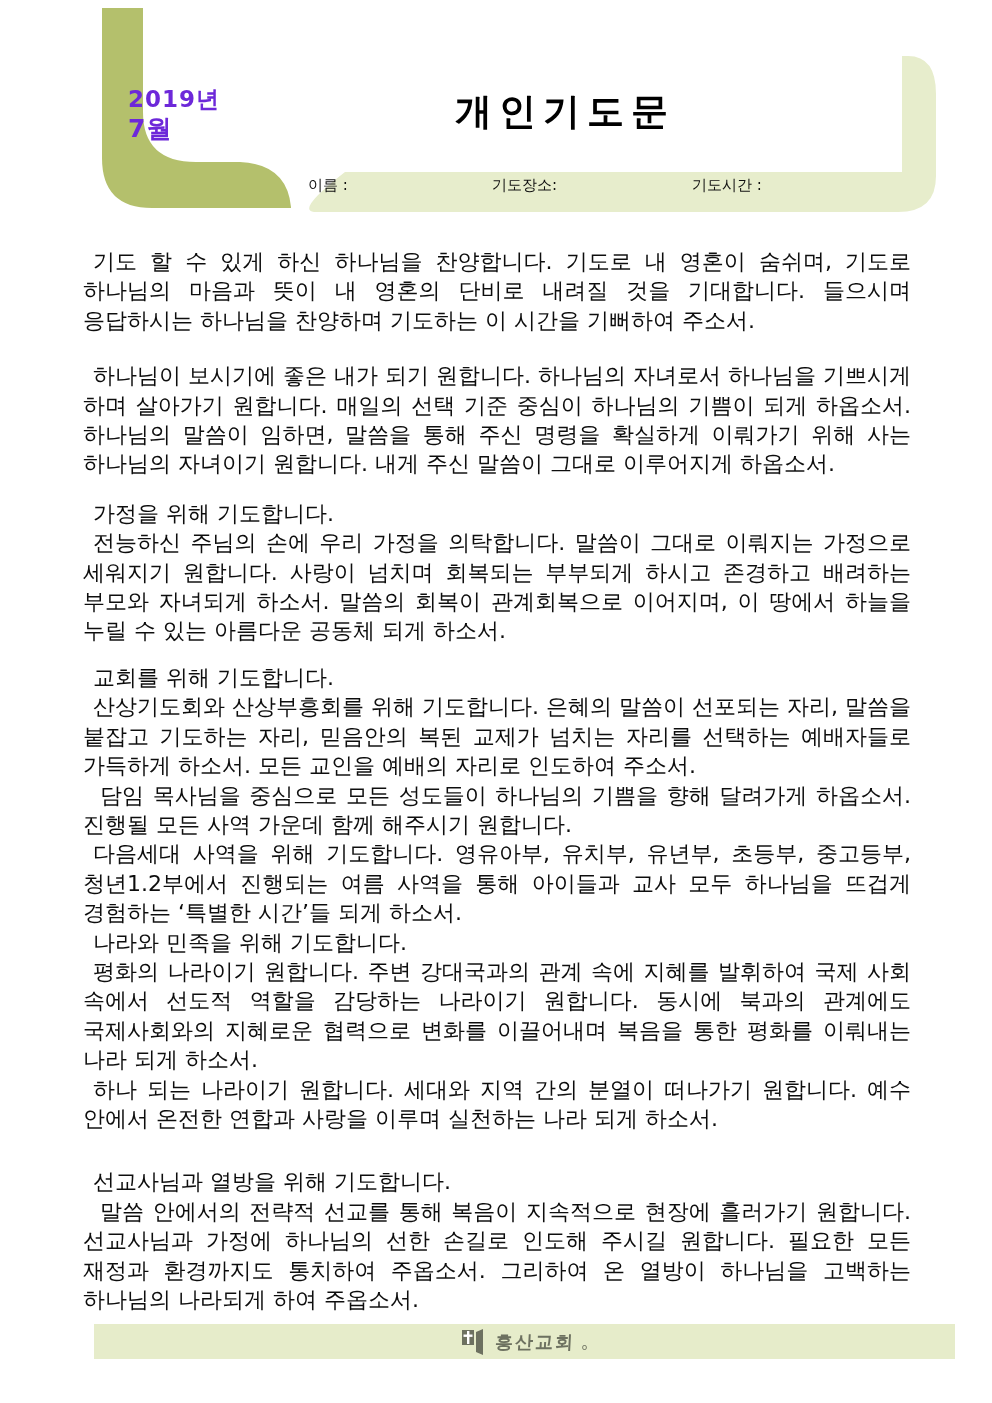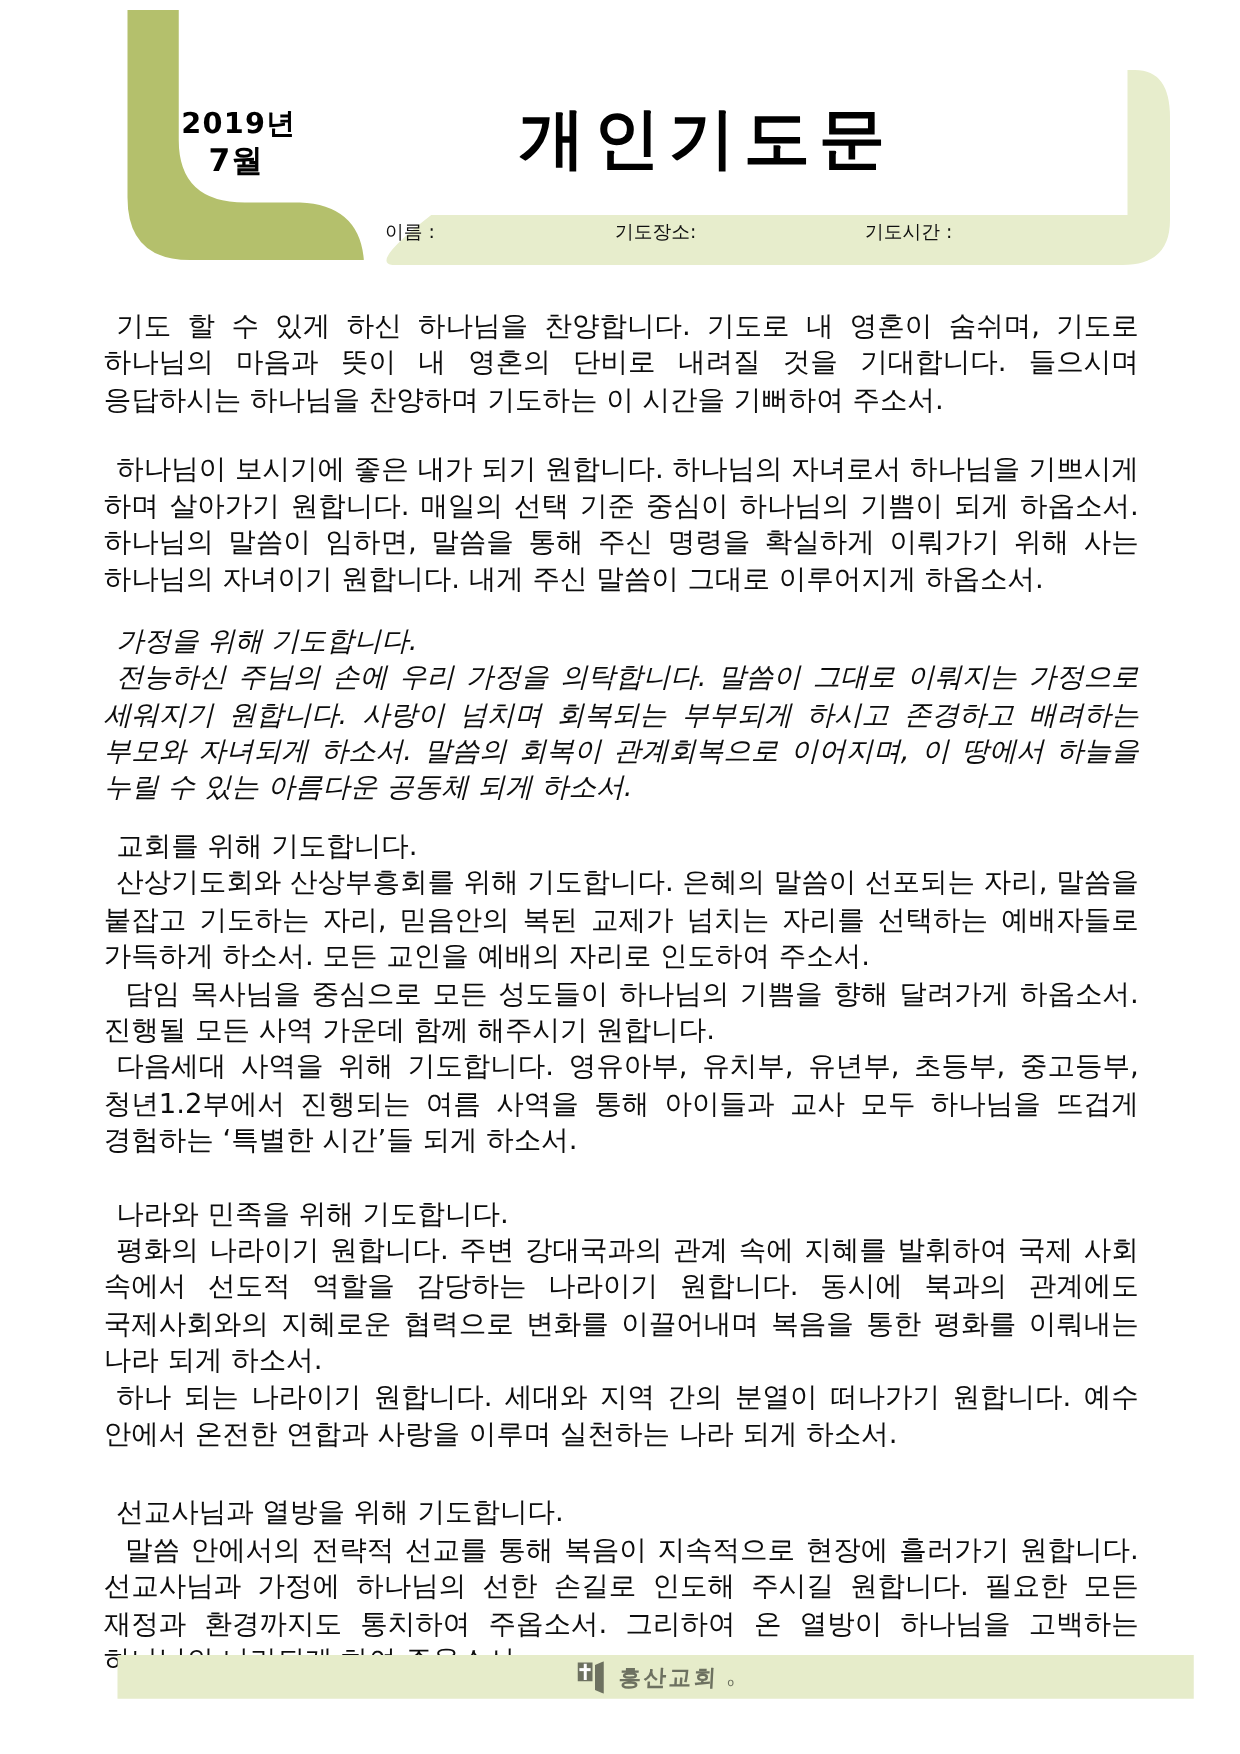--- a/index.html
+++ b/index.html
@@ -10,49 +10,49 @@
     height: 1403px;
     background: #ffffff;
     font-family: "DejaVu Sans", sans-serif;
     color: #111111;
     overflow: hidden;
   }
 
   
   .header-shapes { position: absolute; left: 0; top: 0; width: 992px; height: 240px; }
   .year-block {
-    position: absolute; left: 140px; top: 84px; width: 102px;
-    text-align: center; color: #000000;
+    position: absolute; left: 128px; top: 84px; width: 102px;
+    text-align: left; color: #6d28d9;
   }
   .year-line  { font-size: 23px; font-weight: 600; letter-spacing: 1px; line-height: 30px; }
   .month-line { font-size: 25px; font-weight: 600; letter-spacing: 1px; line-height: 30px; padding-right: 4px; }
   .doc-title {
     position: absolute; left: 300px; top: 76px; width: 530px;
-    text-align: center; font-size: 53px; font-weight: 700;
+    text-align: center; font-size: 37px; font-weight: 700;
     letter-spacing: 7px; color: #000000; line-height: 72px; white-space: nowrap;
   }
   .field-row { position: absolute; left: 0; top: 176px; width: 992px; height: 26px; }
   .field-label { position: absolute; font-size: 15px; font-weight: 400; color: #101010; }
   .field-name  { left: 308px; }
   .field-place { left: 492px; }
   .field-time  { left: 692px; }
 
   
   .body-text {
     position: absolute; left: 83px; top: 247px; width: 828px;
     font-size: 22px; line-height: 29.4px; color: #0d0d0d;
     text-align: justify; word-break: keep-all;
   }
   .para { text-indent: 10px; }
   .para.indent2 { text-indent: 17px; }
   .sec { margin: 0; }
   .mt24 { margin-top: 26px; }
-  .mt20 { margin-top: 20px; font-style: italic; }
+  .mt20 { margin-top: 20px; }
   .mt17 { margin-top: 17px; }
-  .mt29 { margin-top: 29px; }
+  .mt29 { }
   .mt21 { margin-top: 34px; }
 
   
   .footer-bar {
     position: absolute; left: 94px; top: 1324px; width: 861px; height: 35px;
     background: #e6ecca;
     display: flex; align-items: center; justify-content: center;
   }
   .footer-logo { display: flex; align-items: center; gap: 7px; }
   .logo-text {

